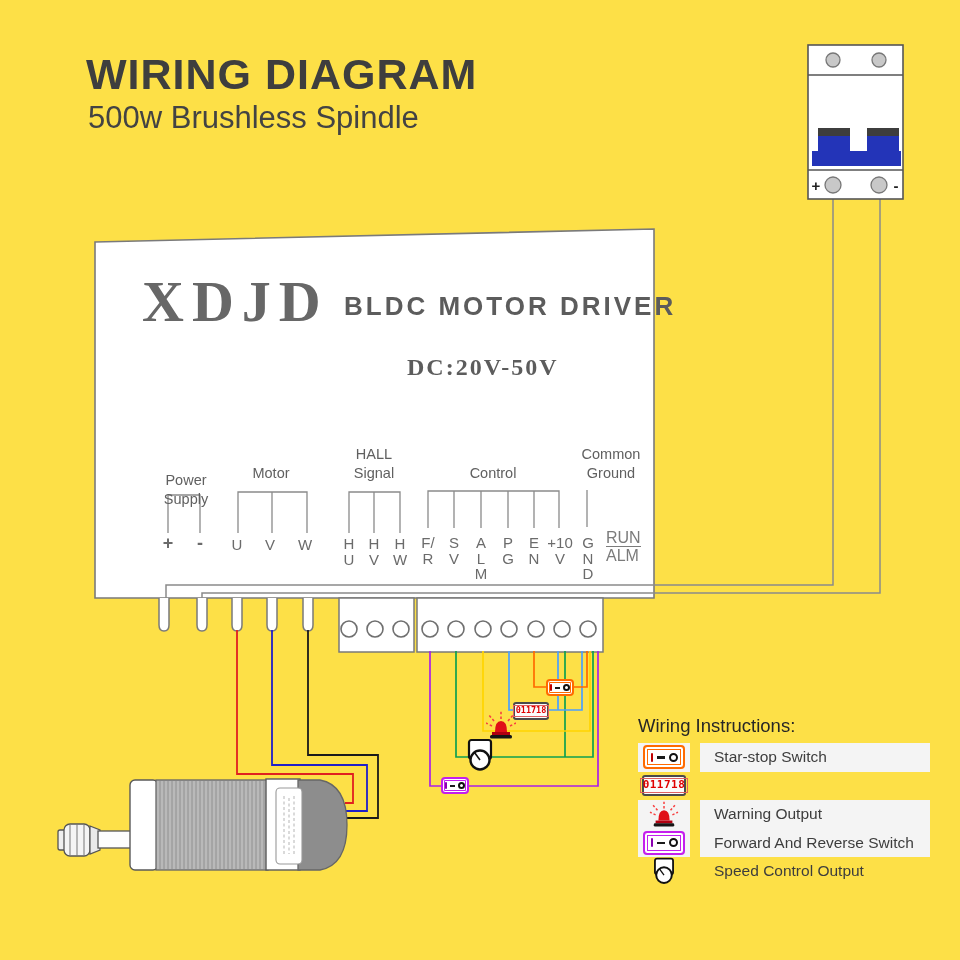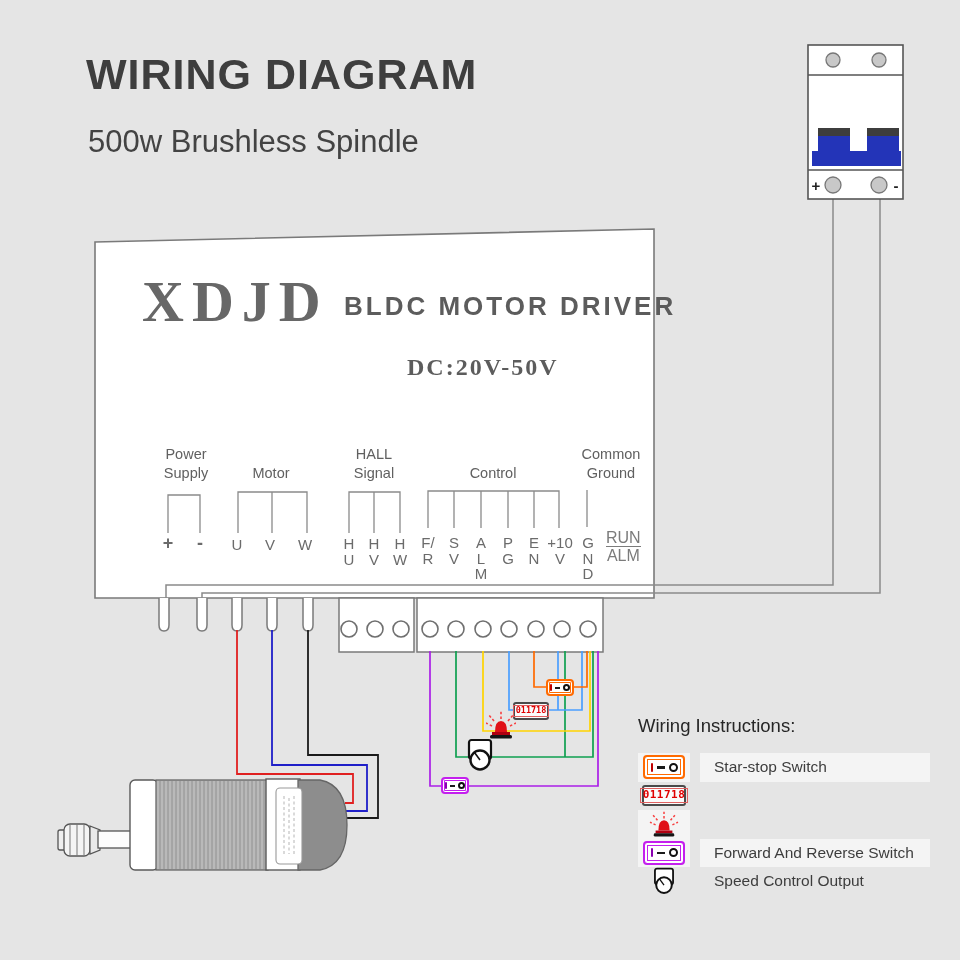--- a/index.html
+++ b/index.html
@@ -1,40 +1,40 @@
 <!DOCTYPE html>
 <html style="--wire-u: #e02020; --wire-v: #1f1fc8; --wire-w: #1a1a1a; --wire-fr: #ab1fe8; --wire-sv: #0fa050; --wire-alm: #ffd400; --wire-pg: #4b9fff; --wire-en: #ff6a00; --wire-power: #8a8a8a; --breaker-blue: #2334b8; --accent-red: #e01018; --switch-orange: #ff6a00; --switch-purple: #c41fee;"><head>
 <meta charset="utf-8">
 <style>
   html,body{margin:0;padding:0;background:#fff;}
-  .stage{position:relative;width:960px;height:960px;background:#e5e5e5;overflow:hidden;
+  .stage{position:relative;width:960px;height:960px;background:#fde047;overflow:hidden;
          font-family:"Liberation Sans",sans-serif;}
   .abs{position:absolute;}
   svg{display:block;}
   .diagram-svg{position:absolute;left:0;top:0;z-index:1;}
   .overlay{position:absolute;z-index:2;}
 
   
   .main-title{left:86px;top:50px;font-size:43px;font-weight:bold;color:#3e3e3e;letter-spacing:1px;}
-  .sub-title{left:88px;top:124px;font-size:31px;color:#434343;}
+  .sub-title{left:88px;top:100px;font-size:31px;color:#434343;}
 
   
   .brand{left:142px;top:268px;font-family:"Liberation Serif",serif;font-weight:bold;
          font-size:58px;color:#676767;letter-spacing:8px;}
   .product{left:344px;top:291px;font-family:Liberation Sans, sans-serif;font-weight:bold;
            font-size:26px;color:#5c5c5c;letter-spacing:3px;}
   .voltage{left:407px;top:354px;font-family:"Liberation Serif",serif;font-weight:bold;
            font-size:24px;color:#5c5c5c;letter-spacing:2px;}
 
   .group-label{font-size:14.5px;color:#606060;line-height:19px;text-align:center;
                white-space:pre-line;transform:translateX(-50%);}
   .pin-label{font-size:15px;color:#6b6b6b;line-height:15.5px;text-align:center;
              white-space:pre-line;transform:translateX(-50%);}
   .pin-sign{font-size:18px;font-weight:bold;color:#6b6b6b;transform:translateX(-50%);}
-  .runalm{left:606px;top:529px;font-size:16px;color:#7b7b7b;line-height:17px;text-align:center;}
+  .runalm{left:606px;top:529px;font-size:16px;color:#7b7b7b;line-height:17px;}
   .runalm .run{border-bottom:1.5px solid #7b7b7b;padding-bottom:0px;display:inline-block;}
 
   .bk-sign{font-size:15px;font-weight:bold;color:#222;transform:translate(-50%,-50%);}
 
   
   .rocker{display:inline-flex;align-items:center;justify-content:center;gap:4px;background:#fff;
           border:2px solid var(--sw,#ff6a00);border-radius:4px;
           box-shadow:inset 0 0 0 2px #fff, inset 0 0 0 3px var(--sw,#ff6a00);box-sizing:border-box;}
   .rocker .i-bar{width:2px;height:9px;background:var(--bar,#c00000);border-radius:1px;}
   .rocker .i-dash{width:8px;height:2.5px;background:#1a1a1a;}
@@ -51,21 +51,21 @@
                border:2.5px solid #4a4a4a;border-radius:3px;box-sizing:border-box;}
   .display-digits{font-family:"DejaVu Sans Mono",monospace;font-weight:bold;color:#e00000;
                   border:1px solid #e06060;padding:0 2px;line-height:1.15;letter-spacing:0.5px;}
   .display-lg{width:44px;height:21px;}
   .display-lg .display-digits{font-size:11px;}
   .display-sm{width:36px;height:18px;border-width:2px;}
   .display-sm .display-digits{font-size:8.5px;letter-spacing:0;}
 
   
   .legend{left:638px;top:715px;width:292px;}
-  .legend-heading{font-size:18.5px;color:#262626;margin-bottom:16px;}
+  .legend-heading{font-size:18.5px;color:#262626;margin-bottom:6px;}
   .legend-row{display:flex;align-items:center;height:28.5px;text-align:right;}
   .legend-icon-cell{width:52px;display:flex;align-items:center;justify-content:center;
                     align-self:stretch;margin-right:10px;}
   .legend-text-cell{flex:1;font-size:15.5px;color:#3d3d3d;padding-left:14px;display:flex;
                     align-items:center;align-self:stretch;}
   .legend-row.shaded .legend-icon-cell,.legend-row.shaded .legend-text-cell{background:#f4f4f4;}
 </style>
 </head>
 <body>
 
@@ -164,21 +164,21 @@
     </g>
   </svg>
 
   <div class="abs overlay main-title">WIRING DIAGRAM</div>
   <div class="abs overlay sub-title">500w Brushless Spindle</div>
 
   <div class="abs overlay brand">XDJD</div>
   <div class="abs overlay product">BLDC MOTOR DRIVER</div>
   <div class="abs overlay voltage">DC:20V-50V</div>
 
-  <div class="abs overlay group-label" style="left:186px;top:445px;">Power
+  <div class="abs overlay group-label" style="left:186px;top:471px;">Power
 Supply</div>
   <div class="abs overlay group-label" style="left:271px;top:464px;">Motor</div>
   <div class="abs overlay group-label" style="left:374px;top:445px;">HALL
 Signal</div>
   <div class="abs overlay group-label" style="left:493px;top:464px;">Control</div>
   <div class="abs overlay group-label" style="left:611px;top:445px;">Common
 Ground</div>
 
   <div class="abs overlay pin-sign" style="left:168px;top:533px;">+</div>
   <div class="abs overlay pin-sign" style="left:200px;top:533px;">-</div>
@@ -280,20 +280,21 @@
             <line x1="8" y1="11" x2="2" y2="4"></line>
             <line x1="22" y1="11" x2="28" y2="4"></line>
             <line x1="6" y1="16" x2="0" y2="13"></line>
             <line x1="24" y1="16" x2="30" y2="13"></line>
           </g>
           <path d="M9,22 q0,-11 6,-11 q6,0 6,11 z" fill="var(--accent-red)"></path>
           <path d="M6,22 h18 v3 h-18 z" fill="#b00010"></path>
           <rect x="4" y="25" width="22" height="3.5" rx="1.5" fill="#151515"></rect>
         </svg>
       </span>
+      <span class="legend-text-cell">Warning Output</span>
     </div>
 
     <div class="legend-row shaded">
       <span class="legend-icon-cell">
         <span class="rocker rocker-lg" style="--sw:var(--switch-purple);--bar:#8a00b0;">
           <span class="i-bar"></span>
             <span class="i-dash"></span>
             <span class="i-ring"></span>
         </span>
       </span>

